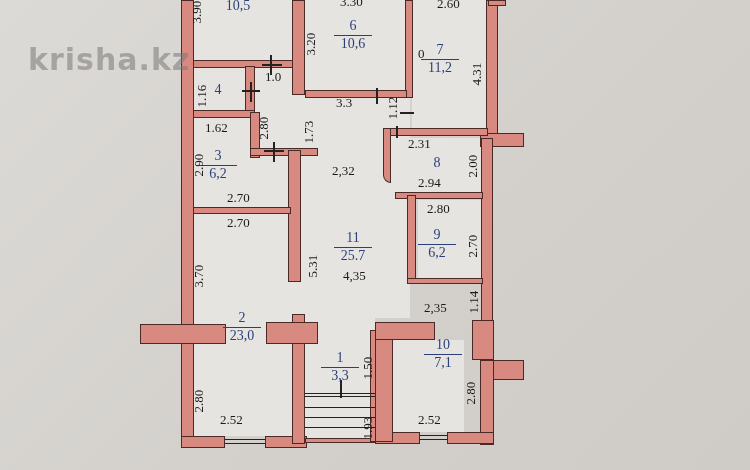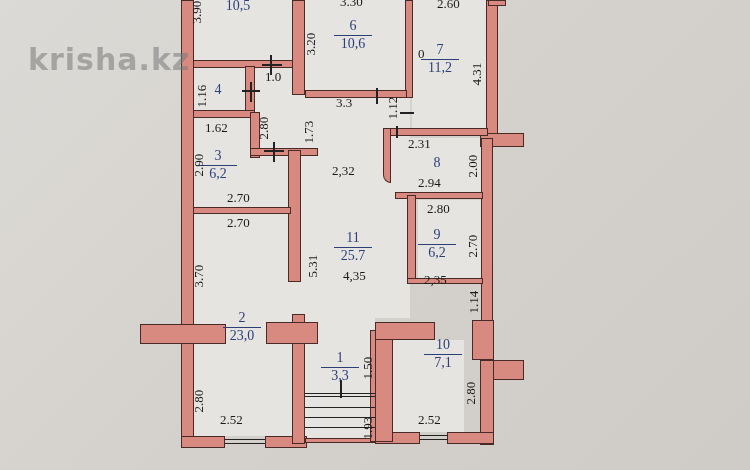--- a/index.html
+++ b/index.html
@@ -153,20 +153,20 @@
 <div class="lbl" style="left:332px;top:163px;">2,32</div>
 <div class="lbl" style="left:418px;top:175px;">2.94</div>
 <div class="lbl v" style="left:462px;top:158px;">2.00</div>
 <div class="lbl" style="left:227px;top:190px;">2.70</div>
 <div class="lbl" style="left:227px;top:215px;">2.70</div>
 <div class="lbl" style="left:427px;top:201px;">2.80</div>
 <div class="lbl v" style="left:462px;top:238px;">2.70</div>
 <div class="lbl v" style="left:302px;top:258px;">5.31</div>
 <div class="lbl v" style="left:188px;top:268px;">3.70</div>
 <div class="lbl" style="left:343px;top:268px;">4,35</div>
-<div class="lbl" style="left:424px;top:272px;">2,35</div>
+<div class="lbl" style="left:424px;top:300px;">2,35</div>
 <div class="lbl v" style="left:463px;top:294px;">1.14</div>
 <div class="lbl v" style="left:357px;top:360px;">1.50</div>
 <div class="lbl v" style="left:188px;top:393px;">2.80</div>
 <div class="lbl" style="left:220px;top:412px;">2.52</div>
 <div class="lbl v" style="left:357px;top:420px;">1.93</div>
 <div class="lbl" style="left:418px;top:412px;">2.52</div>
 <div class="lbl v" style="left:460px;top:385px;">2.80</div>
 
 </body></html>

